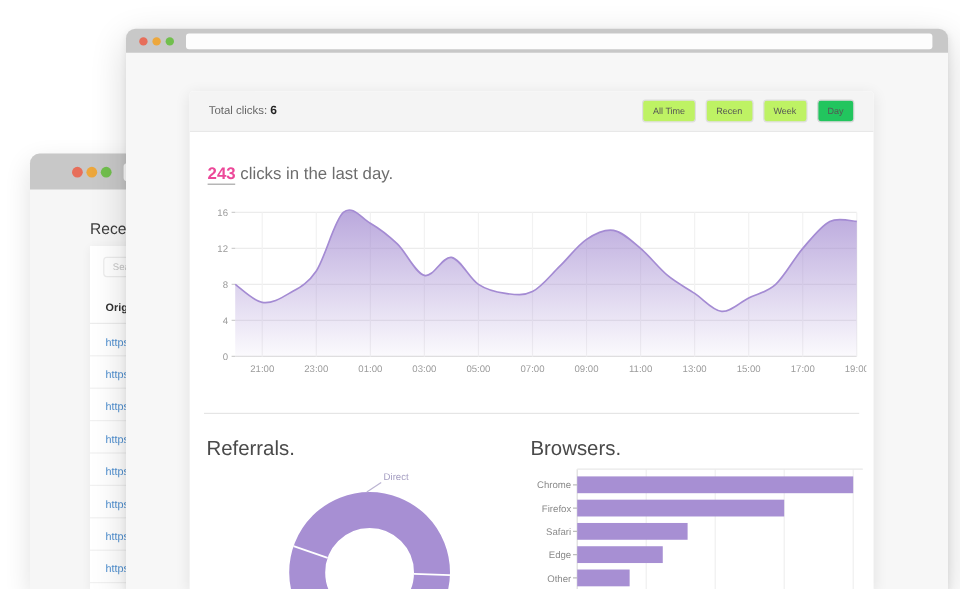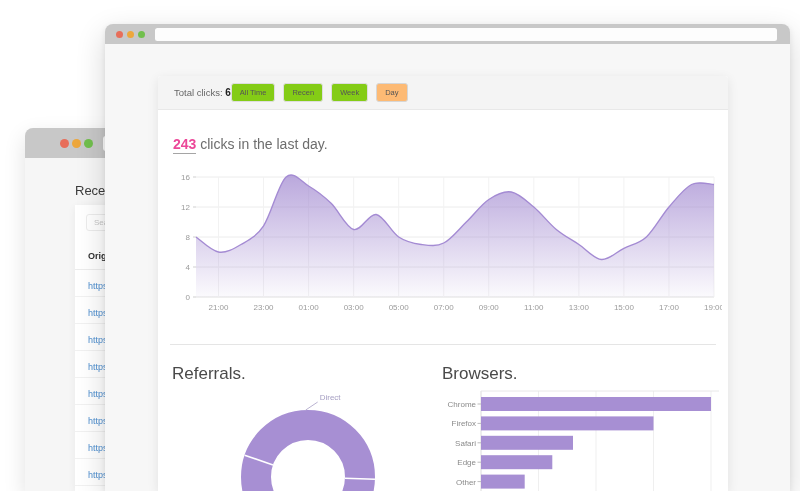--- a/index.html
+++ b/index.html
@@ -36,28 +36,28 @@
   .link-list { position:absolute; left:0; top:65px; width:100%; }
   .link-row { height:27px; border-bottom:1px solid #f1f1f1; line-height:27px; padding-left:13px; }
   .origin-link { font-size:9px; color:#4e8fd0; cursor:pointer; }
 
   
   .card { position:absolute; left:53px; top:52px; width:570px; height:415px;
           background:#ffffff; border-radius:3px 3px 0 0;
           box-shadow:0 3px 12px rgba(0,0,0,.09); }
   .card-header { position:absolute; left:0; top:0; width:100%; height:34px; background:#f4f4f4;
                  border-bottom:1px solid #e8e8e8; border-radius:3px 3px 0 0;
-                 display:flex; align-items:center; justify-content:flex-start;
+                 display:flex; align-items:center; justify-content:space-between;
                  padding:0 16px; }
   .total-clicks { font-size:9.5px; color:#666; }
   .total-clicks b { color:#222; font-size:10px; }
   .filter-group { display:flex; gap:8px; }
   .chip { font-size:7.5px; color:#555; padding:4px 8px; border:1px solid #dedede;
-          border-radius:3px; background:#84cc16; cursor:pointer; }
-  .chip.active { background:#fdba74; border-color:#d6d6d6; }
+          border-radius:3px; background:#bef264; cursor:pointer; }
+  .chip.active { background:#22c55e; border-color:#d6d6d6; }
 
   .clicks-heading { position:absolute; left:15px; top:60px; font-size:14px; color:#6d6d6d; }
   .clicks-heading b { color:#ec4899; border-bottom:1px solid #a5a5a5; padding-bottom:1px; }
 
   .section-divider { position:absolute; left:12px; top:268px; width:546px;
                      border-top:1px solid #e5e5e5; }
   .section-heading { position:absolute; font-size:17px; color:#4a4a4a; }
   #referrals-heading { left:14px; top:288px; }
   #browsers-heading  { left:284px; top:288px; }
 

